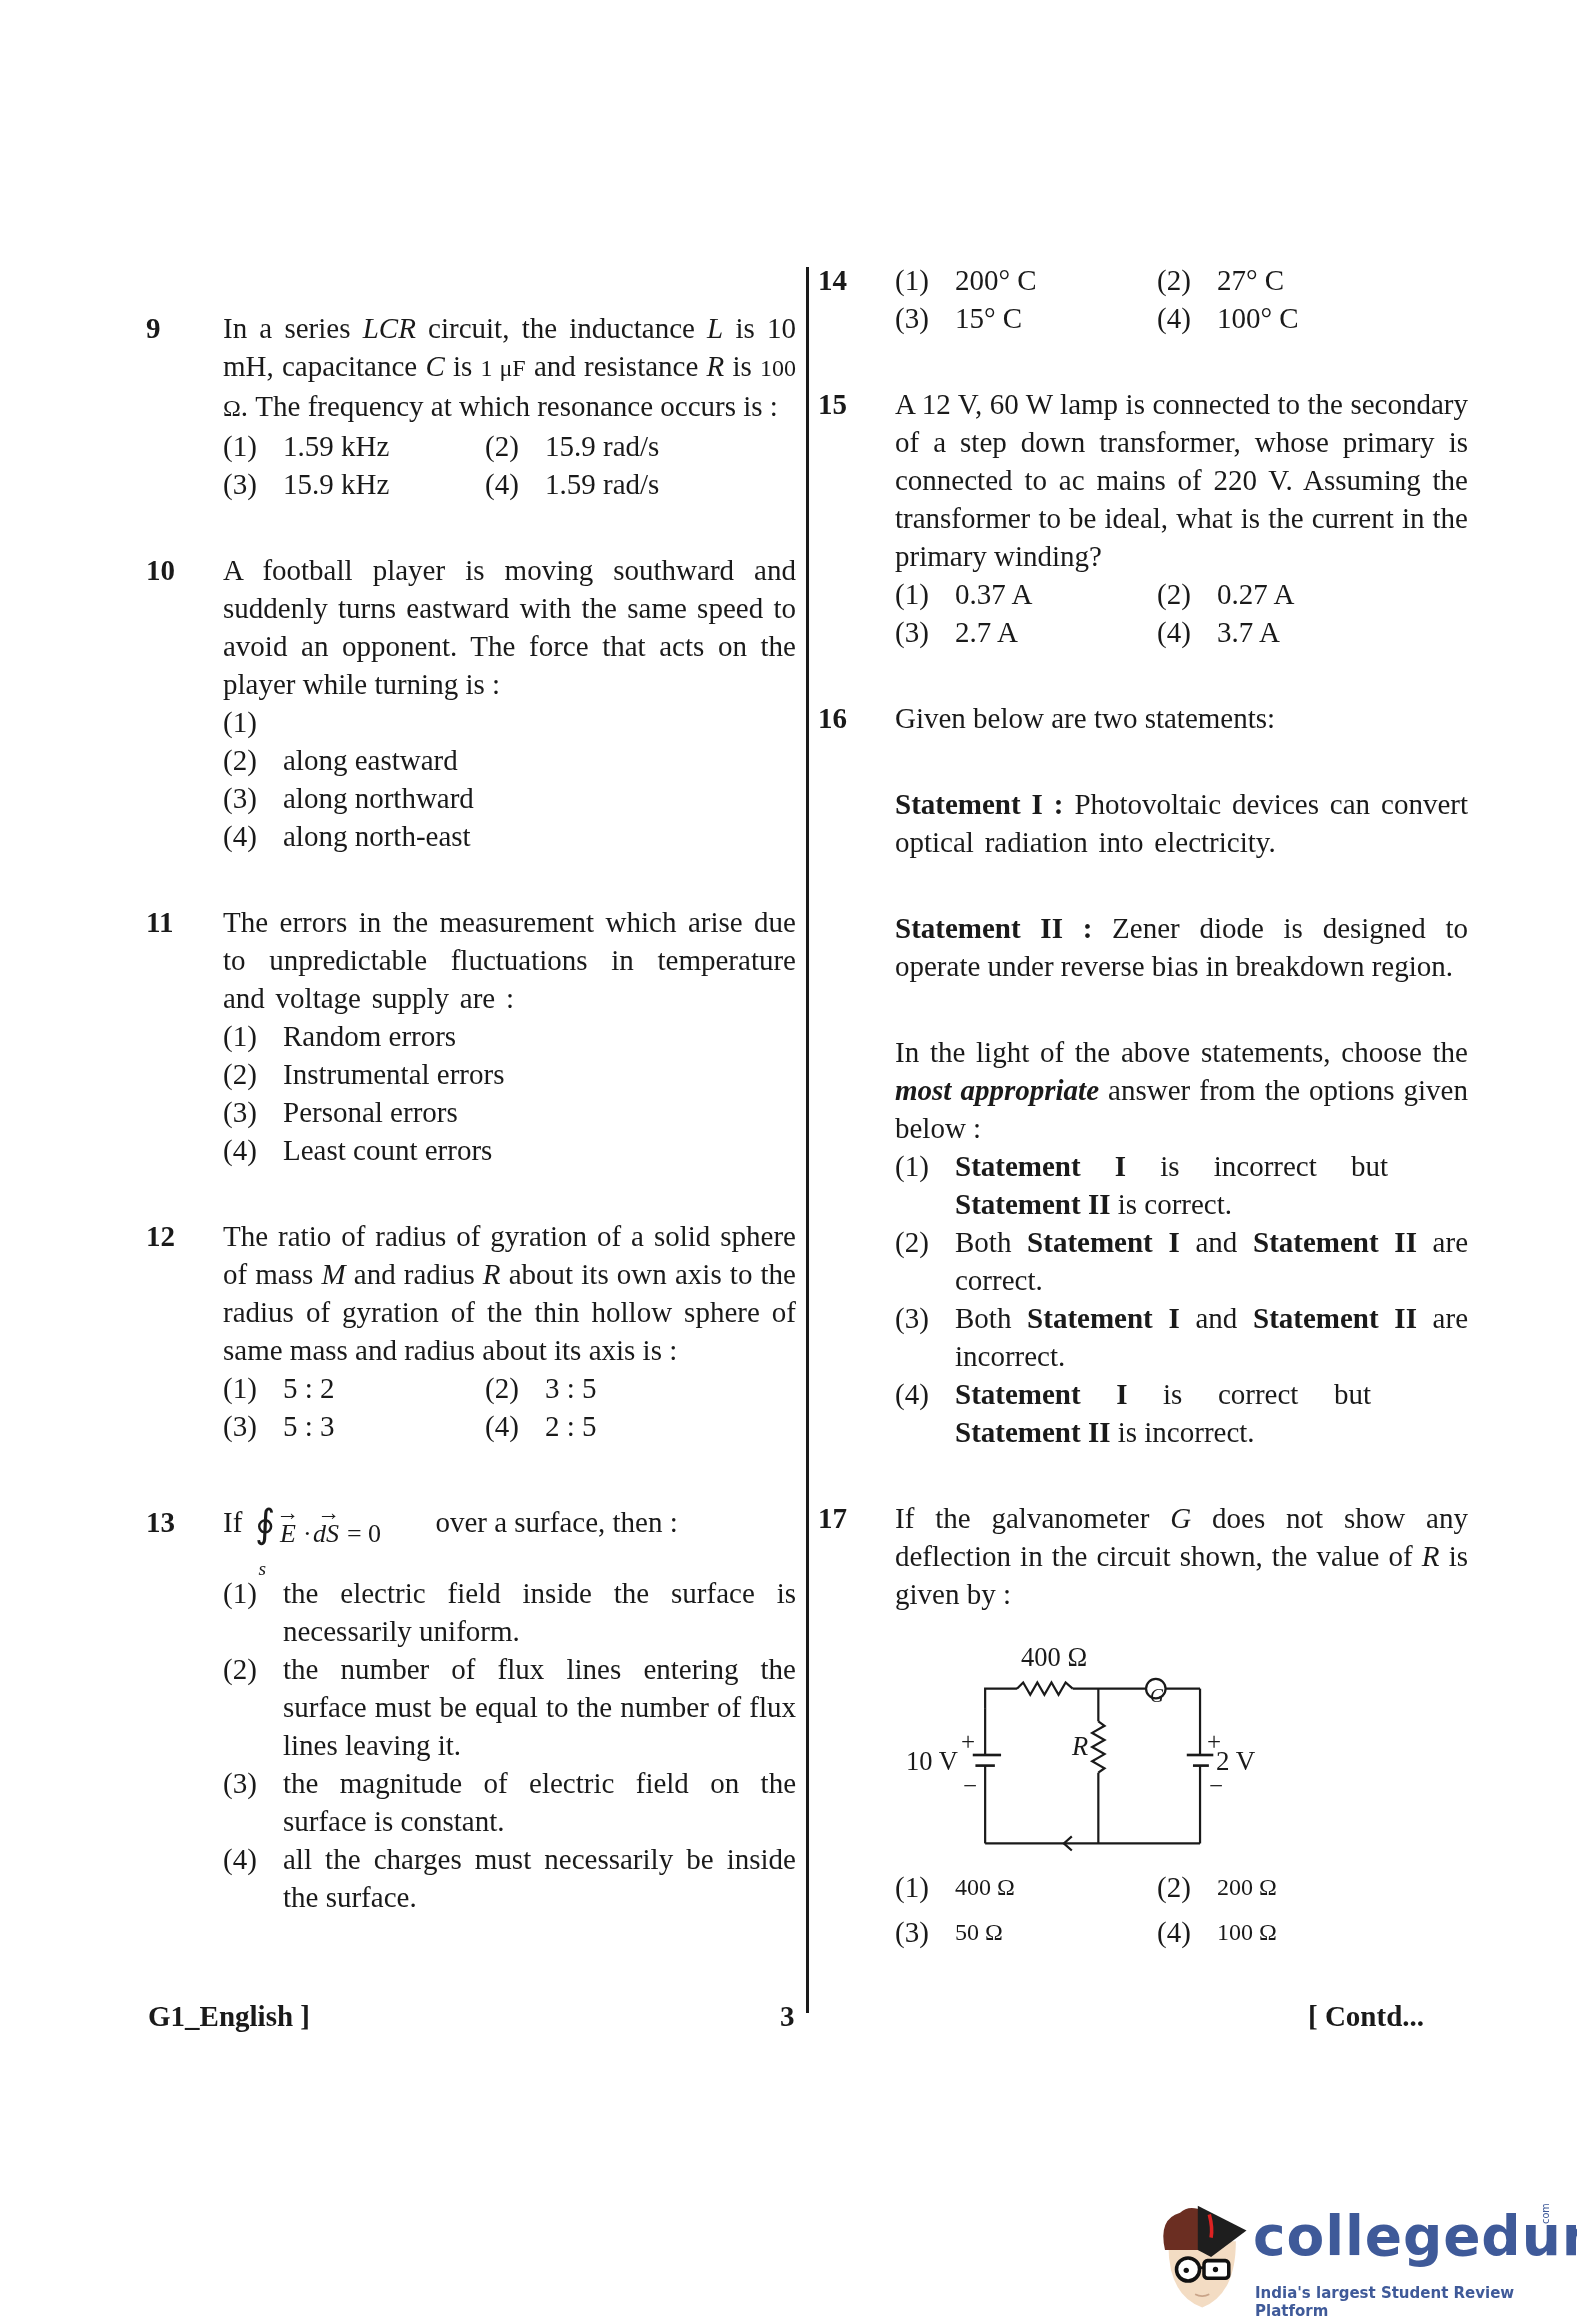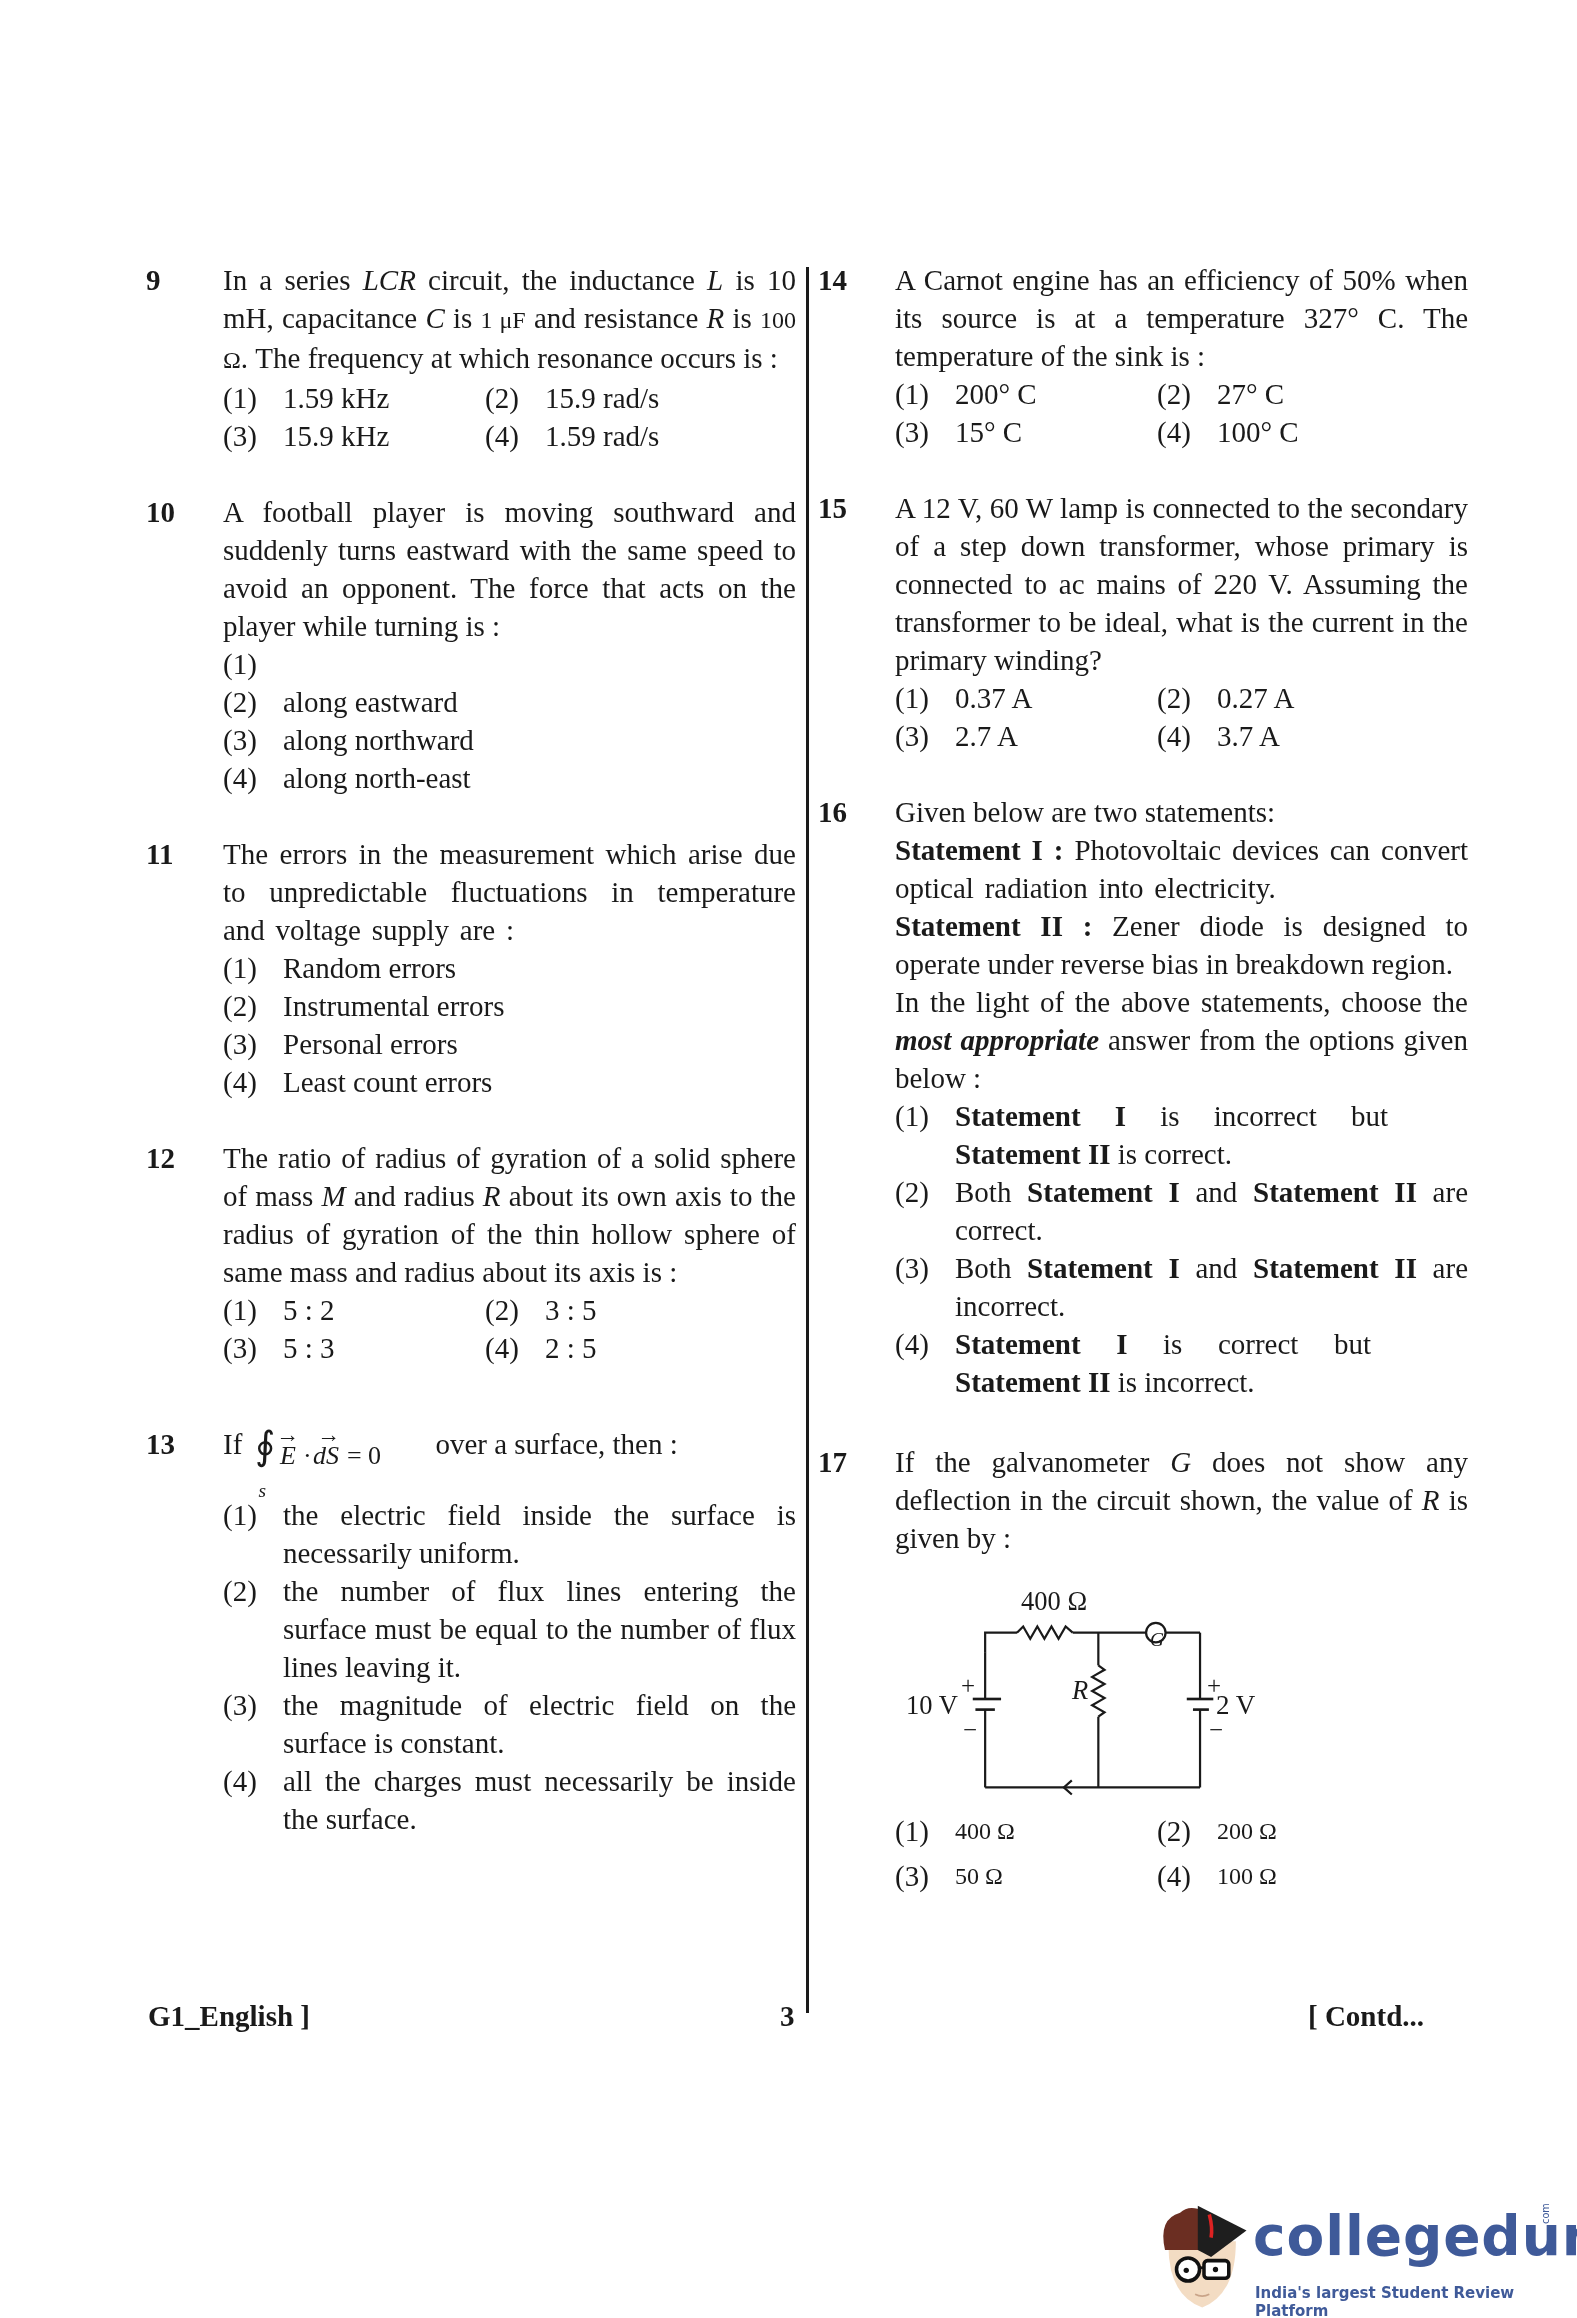--- a/index.html
+++ b/index.html
@@ -7,21 +7,21 @@
          font-family: "Liberation Serif", "DejaVu Serif", serif; color: #1a1a1a; }
   .page { position: absolute; left: 0; top: 0; width: 1578px; height: 2319px; }
 
   .col { position: absolute; top: 261px; width: 650px; }
   .col-left { left: 146px; }
   .col-right { left: 818px; }
   .divider { position: absolute; left: 806px; top: 267px; width: 2.7px; height: 1746px; background: #1a1a1a; }
 
   .q { position: relative; padding-left: 77px; font-size: 29px; line-height: 38px; margin-bottom: 38px; }
   .qnum { position: absolute; left: 0; top: 0; font-weight: bold; font-size: 29px; }
-  .qtext { text-align: justify; text-align-last: left; }
+  .qtext { text-align: justify; text-align-last: left; margin-top: 48px; }
   .qtext.spread { word-spacing: 3.5px; }
   .opts { margin-top: 0; }
   .opt-row { display: flex; }
   .opt-cell { display: flex; width: 262px; }
   .opt-label { width: 60px; flex-shrink: 0; }
   .opt-text { flex: 1; }
   .opt-stack { display: flex; }
   .opt-stack .opt-text { text-align: justify; text-align-last: left; }
   i.var { font-style: italic; }
   b.stmt { font-weight: bold; }
@@ -196,21 +196,20 @@
             <span class="opt-text">all the charges must necessarily be inside the surface.</span>
           </div>
       </div>
     </div>
   </div>
 
   <div class="col col-right">
 
     <div class="q">
       <span class="qnum">14</span>
-      <div class="qtext">A Carnot engine has an efficiency of 50% when its source is at a temperature 327° C. The temperature of the sink is :</div>
       <div class="opts">
         <div class="opt-row">
           <div class="opt-cell">
               <span class="opt-label">(1)</span>
               <span class="opt-text">200° C</span>
             </div>
           <div class="opt-cell">
               <span class="opt-label">(2)</span>
               <span class="opt-text">27° C</span>
             </div>

